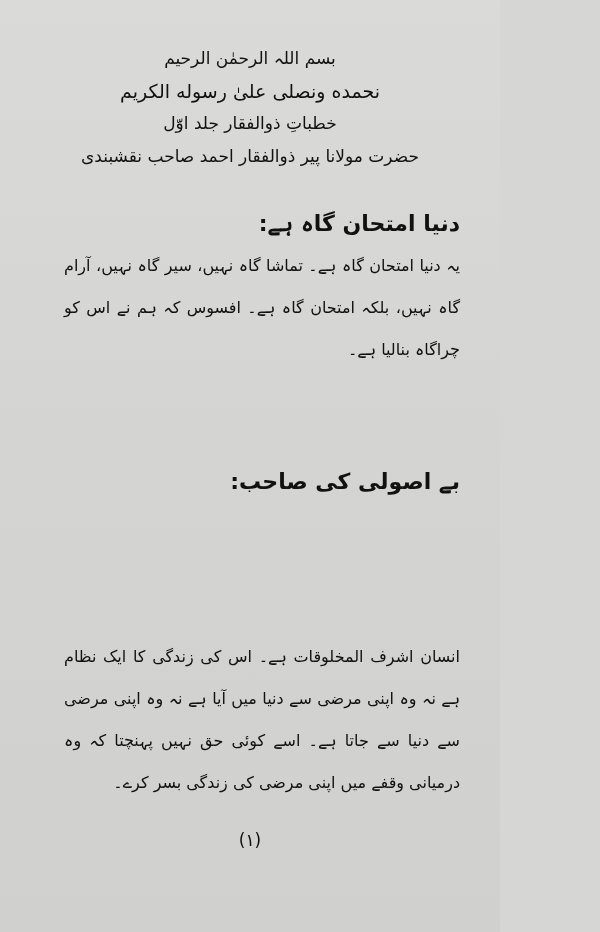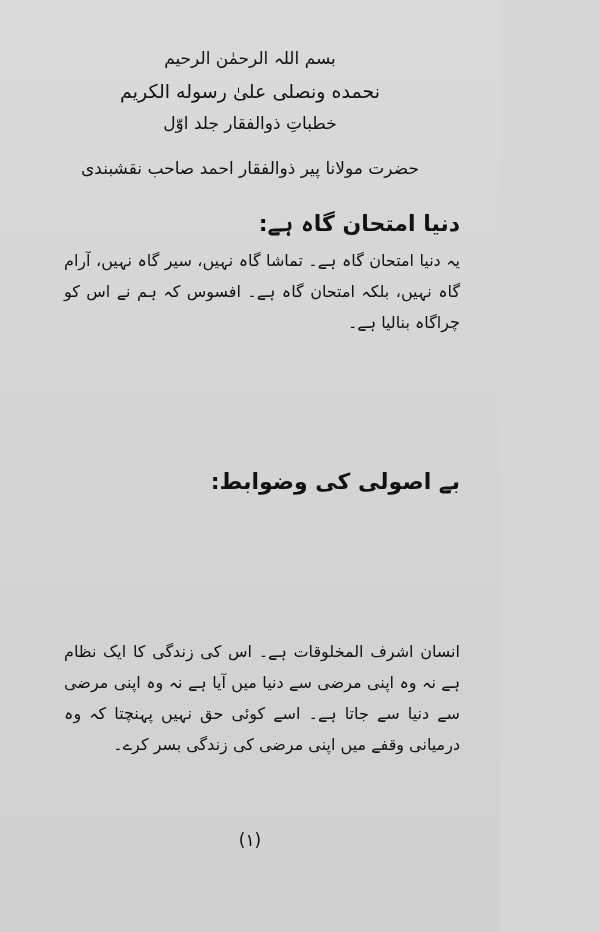--- a/index.html
+++ b/index.html
@@ -11,26 +11,26 @@
   }
   .page {
     position: relative; width: 500px; height: 932px;
     background: linear-gradient(180deg, #dadad8 0%, #d4d4d2 50%, #d0d0ce 100%);
     direction: rtl;
   }
   .header { position: absolute; top: 48px; left: 0; right: 0; text-align: center; }
   .header .line { display: block; line-height: 1.2; }
   .bismillah { font-size: 17px; margin-bottom: 12px; }
   .hamd { font-size: 19px; font-weight: normal; margin-bottom: 10px; }
-  .book { font-size: 17px; margin-bottom: 24px; }
+  .book { font-size: 17px; margin-bottom: 12px; }
   .author { font-size: 17px; text-align: center; }
 
   .section { position: absolute; right: 40px; left: 40px; margin-left: 24px; }
   .heading { font-size: 22px; text-align: right; margin: 0 0 6px 0; line-height: 1.3; }
-  .para { font-size: 16px; line-height: 31px; text-align: justify; text-align-last: right; margin: 0; }
+  .para { font-size: 16px; line-height: 42px; text-align: justify; text-align-last: right; margin: 0; }
 
   #s1 { top: 210px; }
   #s2 { top: 338px; }
   #s3 { top: 468px; }
   #s4 { top: 636px; }
 
   .pagenum {
     position: absolute; top: 830px; left: 0; right: 0; text-align: center;
     font-size: 17px; direction: ltr;
   }
@@ -46,21 +46,21 @@
     <span class="line author">حضرت مولانا پیر ذوالفقار احمد صاحب نقشبندی</span>
   </div>
 
   <div class="section" id="s1">
     <h2 class="heading">دنیا امتحان گاہ ہے:</h2>
     <p class="para">یہ دنیا امتحان گاہ ہے۔ تماشا گاہ نہیں، سیر گاہ نہیں، آرام گاہ نہیں، بلکہ امتحان گاہ ہے۔ افسوس کہ ہم نے اس کو چراگاہ بنالیا ہے۔</p>
   </div>
 
 
   <div class="section" id="s3">
-    <h2 class="heading">بے اصولی کی وضوابط:</h2>
+    <h2 class="heading">بے اصولی کی صاحب:</h2>
   </div>
 
   <div class="section" id="s4">
     <p class="para">انسان اشرف المخلوقات ہے۔ اس کی زندگی کا ایک نظام ہے نہ وہ اپنی مرضی سے دنیا میں آیا ہے نہ وہ اپنی مرضی سے دنیا سے جاتا ہے۔ اسے کوئی حق نہیں پہنچتا کہ وہ درمیانی وقفے میں اپنی مرضی کی زندگی بسر کرے۔</p>
   </div>
 
   <div class="pagenum">(۱)</div>
 </div>
 
 </body></html>

